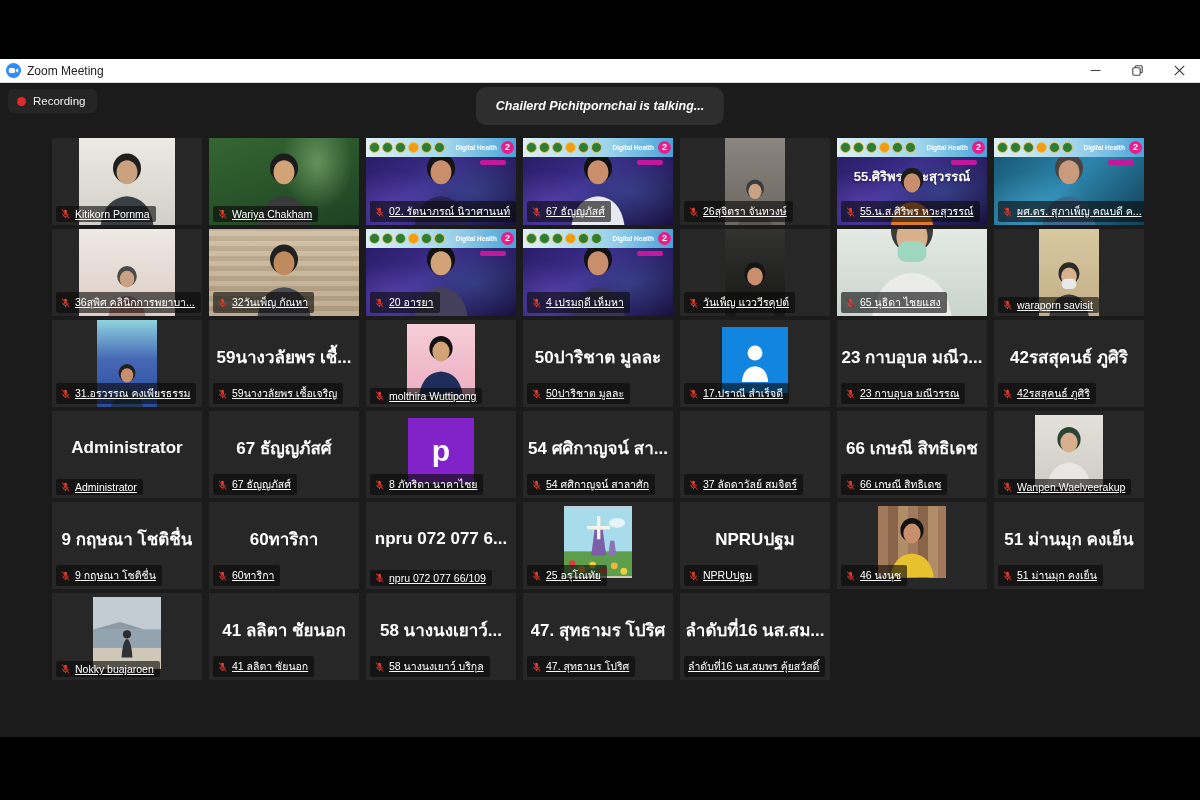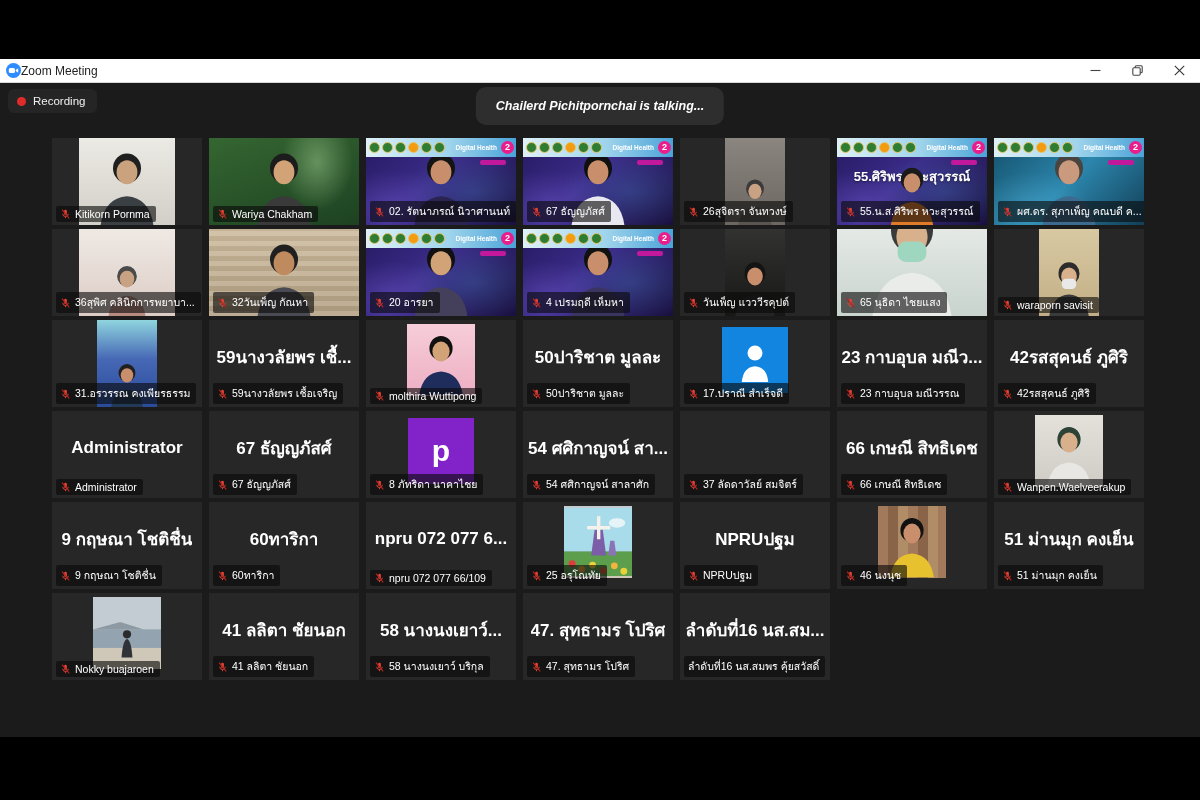--- a/index.html
+++ b/index.html
@@ -2,21 +2,21 @@
 <html><head>
 <meta charset="utf-8">
 <style>
   html,body{margin:0;padding:0;background:#000;}
   .stage{position:relative;width:1200px;height:800px;background:#000;overflow:hidden;
          font-family:"Liberation Sans","DejaVu Sans",sans-serif;}
   
   .titlebar{position:absolute;left:0;top:59px;width:1200px;height:24px;background:#ffffff;
             display:flex;align-items:center;border-bottom:1px solid #d8d8d8;box-sizing:border-box;}
   .titlebar .appicon{margin-left:6px;display:flex;align-items:center;}
-  .titlebar .apptitle{font-size:12px;color:#222;}
+  .titlebar .apptitle{margin-left:6px;font-size:12px;color:#222;}
   .win-controls{margin-left:auto;display:flex;height:100%;}
   .win-btn{width:42px;height:100%;display:flex;align-items:center;justify-content:center;cursor:default;}
   .win-btn svg{display:block;}
   
   .meeting{position:absolute;left:0;top:83px;width:1200px;height:654px;background:#1b1b1b;}
   .rec-badge{position:absolute;left:8px;top:6px;display:flex;align-items:center;gap:7px;
              background:rgba(38,38,38,.95);border-radius:6px;padding:6px 12px 6px 9px;}
   .rec-dot{width:9px;height:9px;border-radius:50%;background:#e02b2b;}
   .rec-text{color:#f0f0f0;font-size:11.5px;}
   .toast{position:absolute;left:50%;top:4px;transform:translateX(-50%);
@@ -35,21 +35,21 @@
   .overlay-name{position:absolute;left:0;right:0;top:32%;text-align:center;color:#fff;
                 font-weight:bold;font-size:13px;white-space:nowrap;text-shadow:0 1px 2px rgba(0,0,0,.5);}
   .bigname{color:#fff;font-weight:bold;font-size:17px;white-space:nowrap;max-width:146px;
            overflow:hidden;padding-bottom:14px;}
   .avatar{position:relative;width:68px;height:72px;overflow:hidden;margin-bottom:8px;}
   .avatar.solid{width:66px;height:66px;display:flex;align-items:center;justify-content:center;}
   .avatar .letter{color:#fff;font-size:30px;font-weight:bold;line-height:1;}
   .avatar svg.fill{position:absolute;inset:0;width:100%;height:100%;}
   .name-label{position:absolute;left:4px;bottom:3px;display:flex;align-items:center;gap:4px;
               background:rgba(10,10,10,.62);border-radius:2px;padding:2px 6px 2px 4px;
-              color:#fff;font-size:10.5px;max-width:138px;white-space:nowrap;overflow:hidden;}
+              color:#fff;font-size:10.5px;max-width:138px;white-space:nowrap;overflow:hidden;text-decoration:underline;}
   .name-label svg{flex:0 0 auto;}
   
   .bg-dh-purple{background:
       radial-gradient(90px 55px at 18% 78%,rgba(150,120,255,.28),transparent 65%),
       radial-gradient(110px 60px at 72% 62%,rgba(90,200,255,.18),transparent 65%),
       linear-gradient(135deg,#261b63 0%,#3b2b88 45%,#190f3e 100%);}
   .bg-dh-blue{background:
       radial-gradient(90px 55px at 25% 80%,rgba(120,220,255,.22),transparent 65%),
       linear-gradient(135deg,#14506b 0%,#2c86ad 50%,#123f57 100%);}
   .bg-stage{background:linear-gradient(180deg,#8fd4de 0%,#4668b5 45%,#2a4a9a 100%);}

